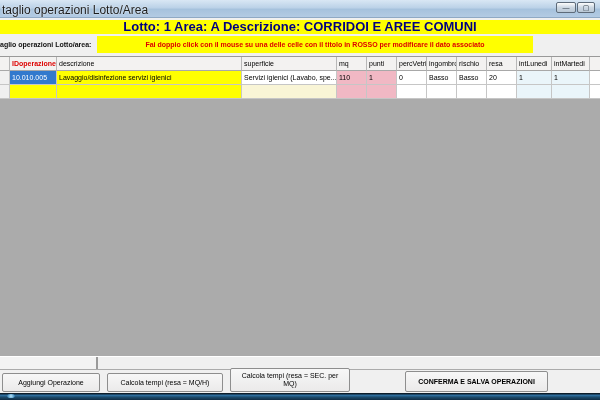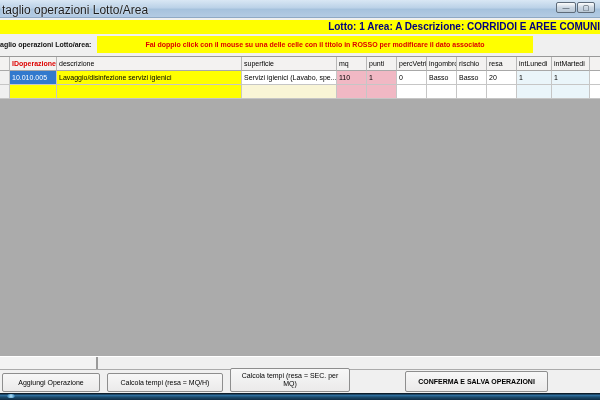--- a/index.html
+++ b/index.html
@@ -22,21 +22,21 @@
   .winbtn{
     position:absolute;top:2px;height:11px;border:1px solid #5d6b7a;border-radius:2px;
     background:linear-gradient(180deg,#fdfdfd,#ccd7e2 50%,#b9c8d6);
     font-size:7px;line-height:9px;text-align:center;color:#2a3742;box-sizing:border-box;
   }
   #btn-min{left:556px;width:20px;}
   #btn-max{left:577px;width:18px;}
   
   #lotto-bar{
     position:absolute;left:0;top:20px;width:600px;height:14px;background:#ffff00;
-    font-size:10px;font-weight:bold;color:#000080;line-height:14px;text-align:right;
+    font-size:13px;font-weight:bold;color:#000080;line-height:14px;text-align:center;
     white-space:nowrap;
   }
   
   #detail-label{
     position:absolute;left:0;top:41px;font-size:7px;font-weight:bold;color:#111;
     white-space:nowrap;
   }
   #instruction-box{
     position:absolute;left:97px;top:36px;width:436px;height:17px;background:#ffff00;
     font-size:7px;font-weight:bold;color:#dd0000;line-height:17px;text-align:center;

